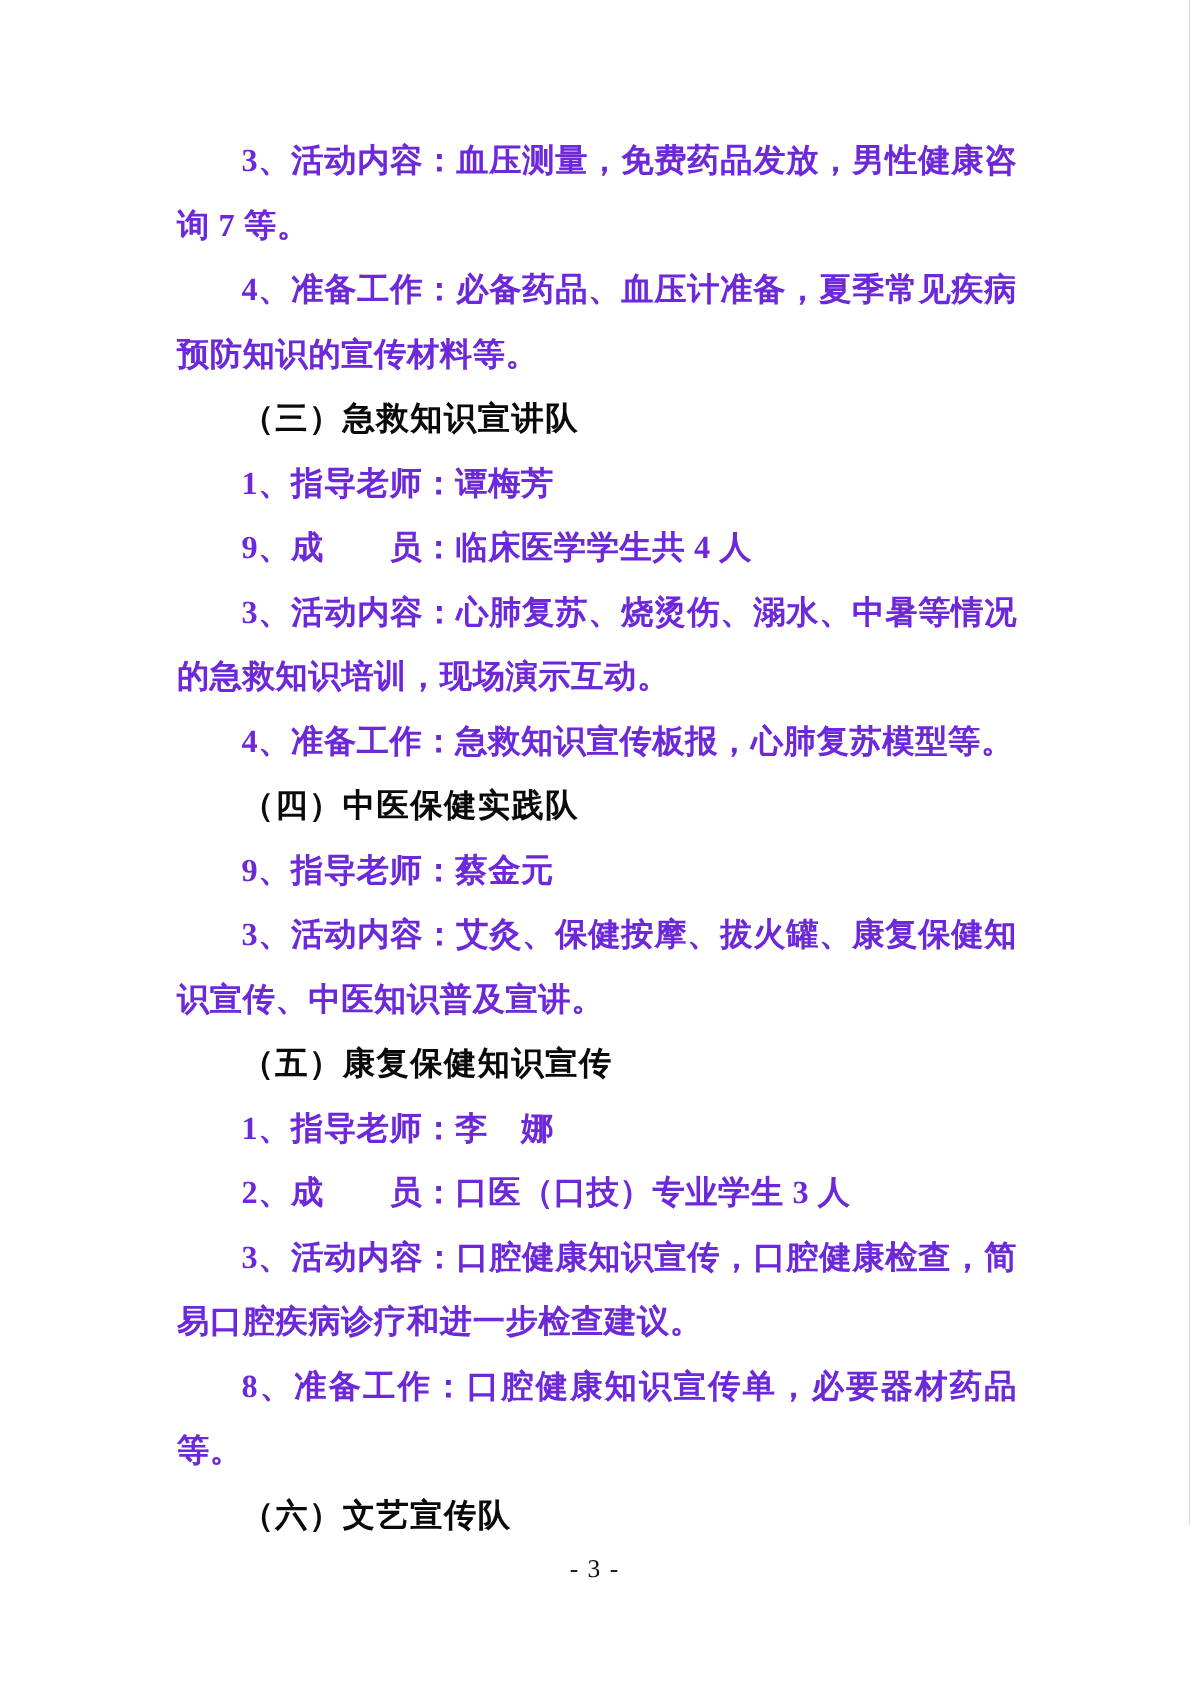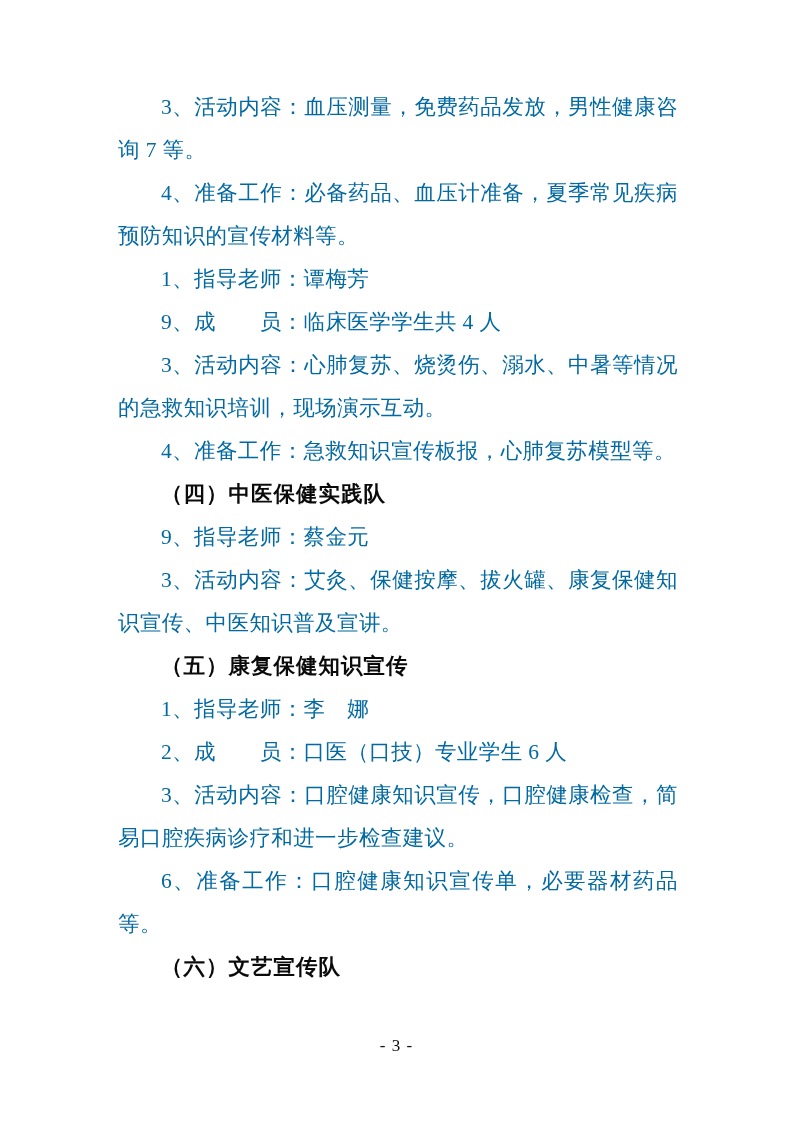--- a/index.html
+++ b/index.html
@@ -21,25 +21,26 @@
   }
   .content {
     position: absolute;
     left: 118px;
     top: 86px;
     width: 560px;
   }
   .para {
     font-size: 21.5px;
     line-height: 43px;
-    color: #0369a1;
+    color: #6d28d9;
     letter-spacing: 0.4px;
     text-align: justify;
     margin: 0;
     font-family: "Liberation Serif", "DejaVu Serif", serif;
+    font-weight: bold;
   }
   .indent {
     text-indent: 43px;
   }
   .heading {
     font-weight: bold;
     text-indent: 43px;
     letter-spacing: 1px;
     font-size: 21.5px;
     line-height: 43px;
@@ -58,28 +59,29 @@
     letter-spacing: 1px;
   }
 </style>
 </head>
 <body>
 
 <div class="page">
   <div class="content">
     <p class="para indent">3、活动内容：血压测量，免费药品发放，男性健康咨询 7 等。</p>
     <p class="para indent">4、准备工作：必备药品、血压计准备，夏季常见疾病预防知识的宣传材料等。</p>
+    <p class="heading">（三）急救知识宣讲队</p>
     <p class="para indent">1、指导老师：谭梅芳</p>
     <p class="para indent">9、成　　员：临床医学学生共 4 人</p>
     <p class="para indent">3、活动内容：心肺复苏、烧烫伤、溺水、中暑等情况的急救知识培训，现场演示互动。</p>
     <p class="para indent">4、准备工作：急救知识宣传板报，心肺复苏模型等。</p>
     <p class="heading">（四）中医保健实践队</p>
     <p class="para indent">9、指导老师：蔡金元</p>
     <p class="para indent">3、活动内容：艾灸、保健按摩、拔火罐、康复保健知识宣传、中医知识普及宣讲。</p>
     <p class="heading">（五）康复保健知识宣传</p>
     <p class="para indent">1、指导老师：李　娜</p>
-    <p class="para indent">2、成　　员：口医（口技）专业学生 6 人</p>
+    <p class="para indent">2、成　　员：口医（口技）专业学生 3 人</p>
     <p class="para indent">3、活动内容：口腔健康知识宣传，口腔健康检查，简易口腔疾病诊疗和进一步检查建议。</p>
-    <p class="para indent">6、准备工作：口腔健康知识宣传单，必要器材药品等。</p>
+    <p class="para indent">8、准备工作：口腔健康知识宣传单，必要器材药品等。</p>
     <p class="heading">（六）文艺宣传队</p>
   </div>
   <div class="pagenum">- 3 -</div>
 </div>
 
 </body></html>

